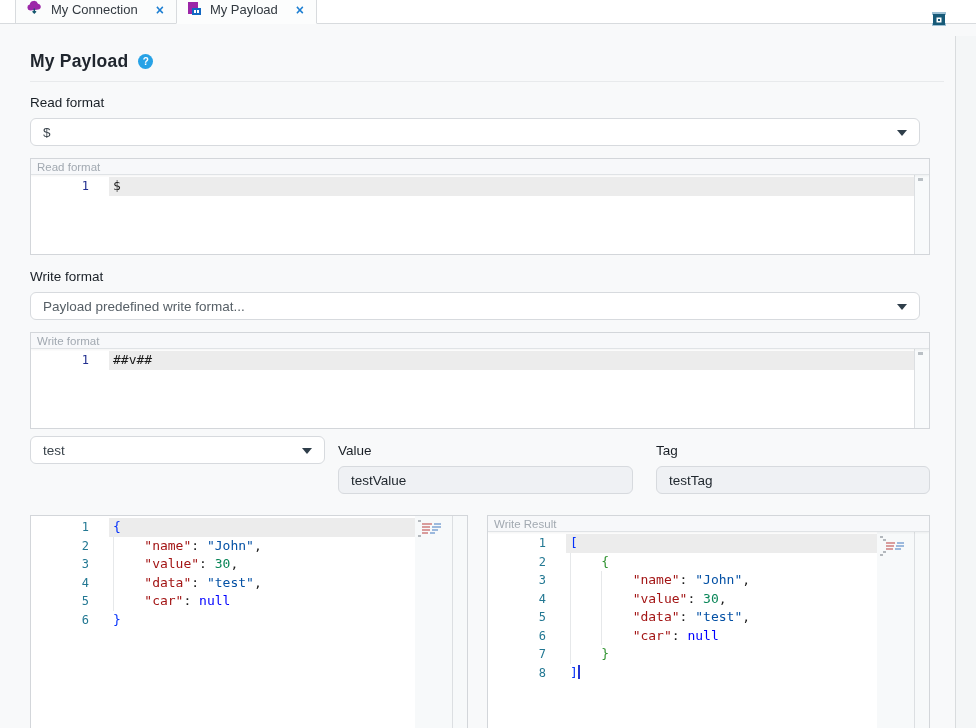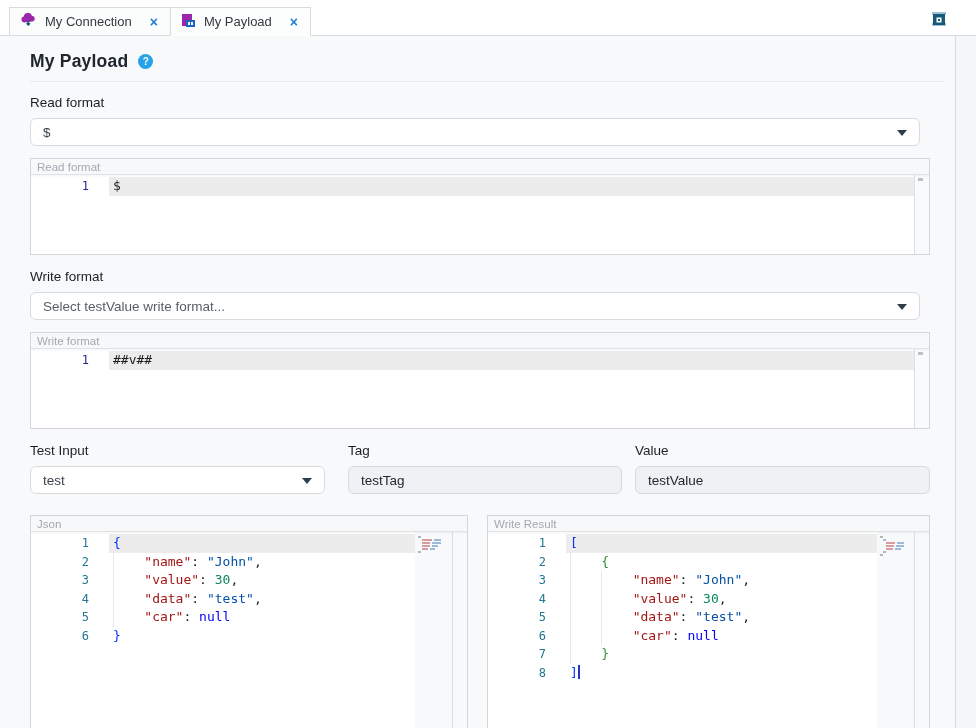--- a/index.html
+++ b/index.html
@@ -1,21 +1,21 @@
 <!DOCTYPE html>
 <html style="--accent-purple: #9c27a8; --close-blue: #1e7fd2; --help-blue: #27a2e6; --key: #a31515; --str: #0451a5; --num: #098658; --kw: #0000ff; --b1: #0431fa; --b2: #319331; --line-number: #237893; --cursor-blue: #2434d0;"><head>
 <meta charset="utf-8">
 <style>
   *{margin:0;padding:0;box-sizing:border-box}
   html,body{width:976px;height:728px}
   body{overflow:hidden;background:#f8f9fa;font-family:"Liberation Sans",sans-serif;position:relative}
 
   
-  .tabbar{position:absolute;top:0;left:0;width:976px;height:36px;background:#fff;
-          border-bottom:1px solid #d8dbde;display:flex;align-items:flex-end;padding-left:9px}
+  .tabbar{position:absolute;top:0;left:0;width:976px;height:24px;background:#fff;
+          border-bottom:1px solid #d8dbde;display:flex;align-items:flex-end;padding-left:15px}
   .tab{height:29px;margin-bottom:-1px;display:flex;align-items:center;gap:8px;
        padding:0 12px 0 10px;background:#fbfcfc;border:1px solid #d8dbde;
        font-size:13px;color:#333a41;cursor:pointer;white-space:nowrap}
   .tab.t2{margin-left:-1px}
   .tab.active{background:#fcfdfd;border-bottom-color:#fcfdfd}
   .tab-close{color:var(--close-blue);font-size:14px;font-weight:700;margin-left:10px;line-height:1}
   .panel-btn{position:absolute;right:28px;top:10px;width:18px;height:18px;cursor:pointer}
 
   
   .page{position:absolute;left:30px;top:36px;width:900px}
@@ -148,57 +148,55 @@
         </div>
     <div class="code-line current">
           <span class="ln">1</span>
           <span class="code"><span class="tk-pl">$</span></span>
         </div>
       </div>
   </div>
 
   <div class="field-label mt14">Write format</div>
   <div class="select full">
-    <span class="muted">Select testValue write format...</span>
+    <span class="muted">Payload predefined write format...</span>
     <span class="arrow"></span>
   </div>
   <div class="editor ed-top">
     <div class="ed-head">Write format</div>
     <div class="ed-body">
       <div class="mm-zone-top">
           <span class="speck"></span>
         </div>
     <div class="code-line current">
           <span class="ln">1</span>
           <span class="code"><span class="tk-pl">##v##</span></span>
         </div>
       </div>
   </div>
 
   <div class="test-row">
     <div class="tcol">
-      <div class="field-label mt14">Test Input</div>
       <div class="select">
         <span>test</span>
         <span class="arrow"></span>
       </div>
     </div>
+    <div class="tcol c3">
+      <div class="field-label mt14">Value</div>
+      <input class="text-input" value="testValue" style="">
+    </div>
     <div class="tcol c2">
       <div class="field-label mt14">Tag</div>
       <input class="text-input" value="testTag" style="">
     </div>
-    <div class="tcol c3">
-      <div class="field-label mt14">Value</div>
-      <input class="text-input" value="testValue" style="">
-    </div>
   </div>
 
   <div class="bottom-row">
     <div class="editor ed-bottom" id="json-editor" style="margin-top:0">
-      <div class="ed-head">Json</div>
       <div class="ed-body">
         <div class="guide" style="left:82px;top:20.5px;height:74px"></div>
         <div class="mm-zone-bottom">
           <div class="mm">
             <div class="mm-row">
                 <span class="mmg" style="width:3px"></span>
               </div>
             <div class="mm-row" style="padding-left:4px">
                 <span class="mmr" style="width:10px"></span>
                 <span class="mmb" style="width:7px"></span>

